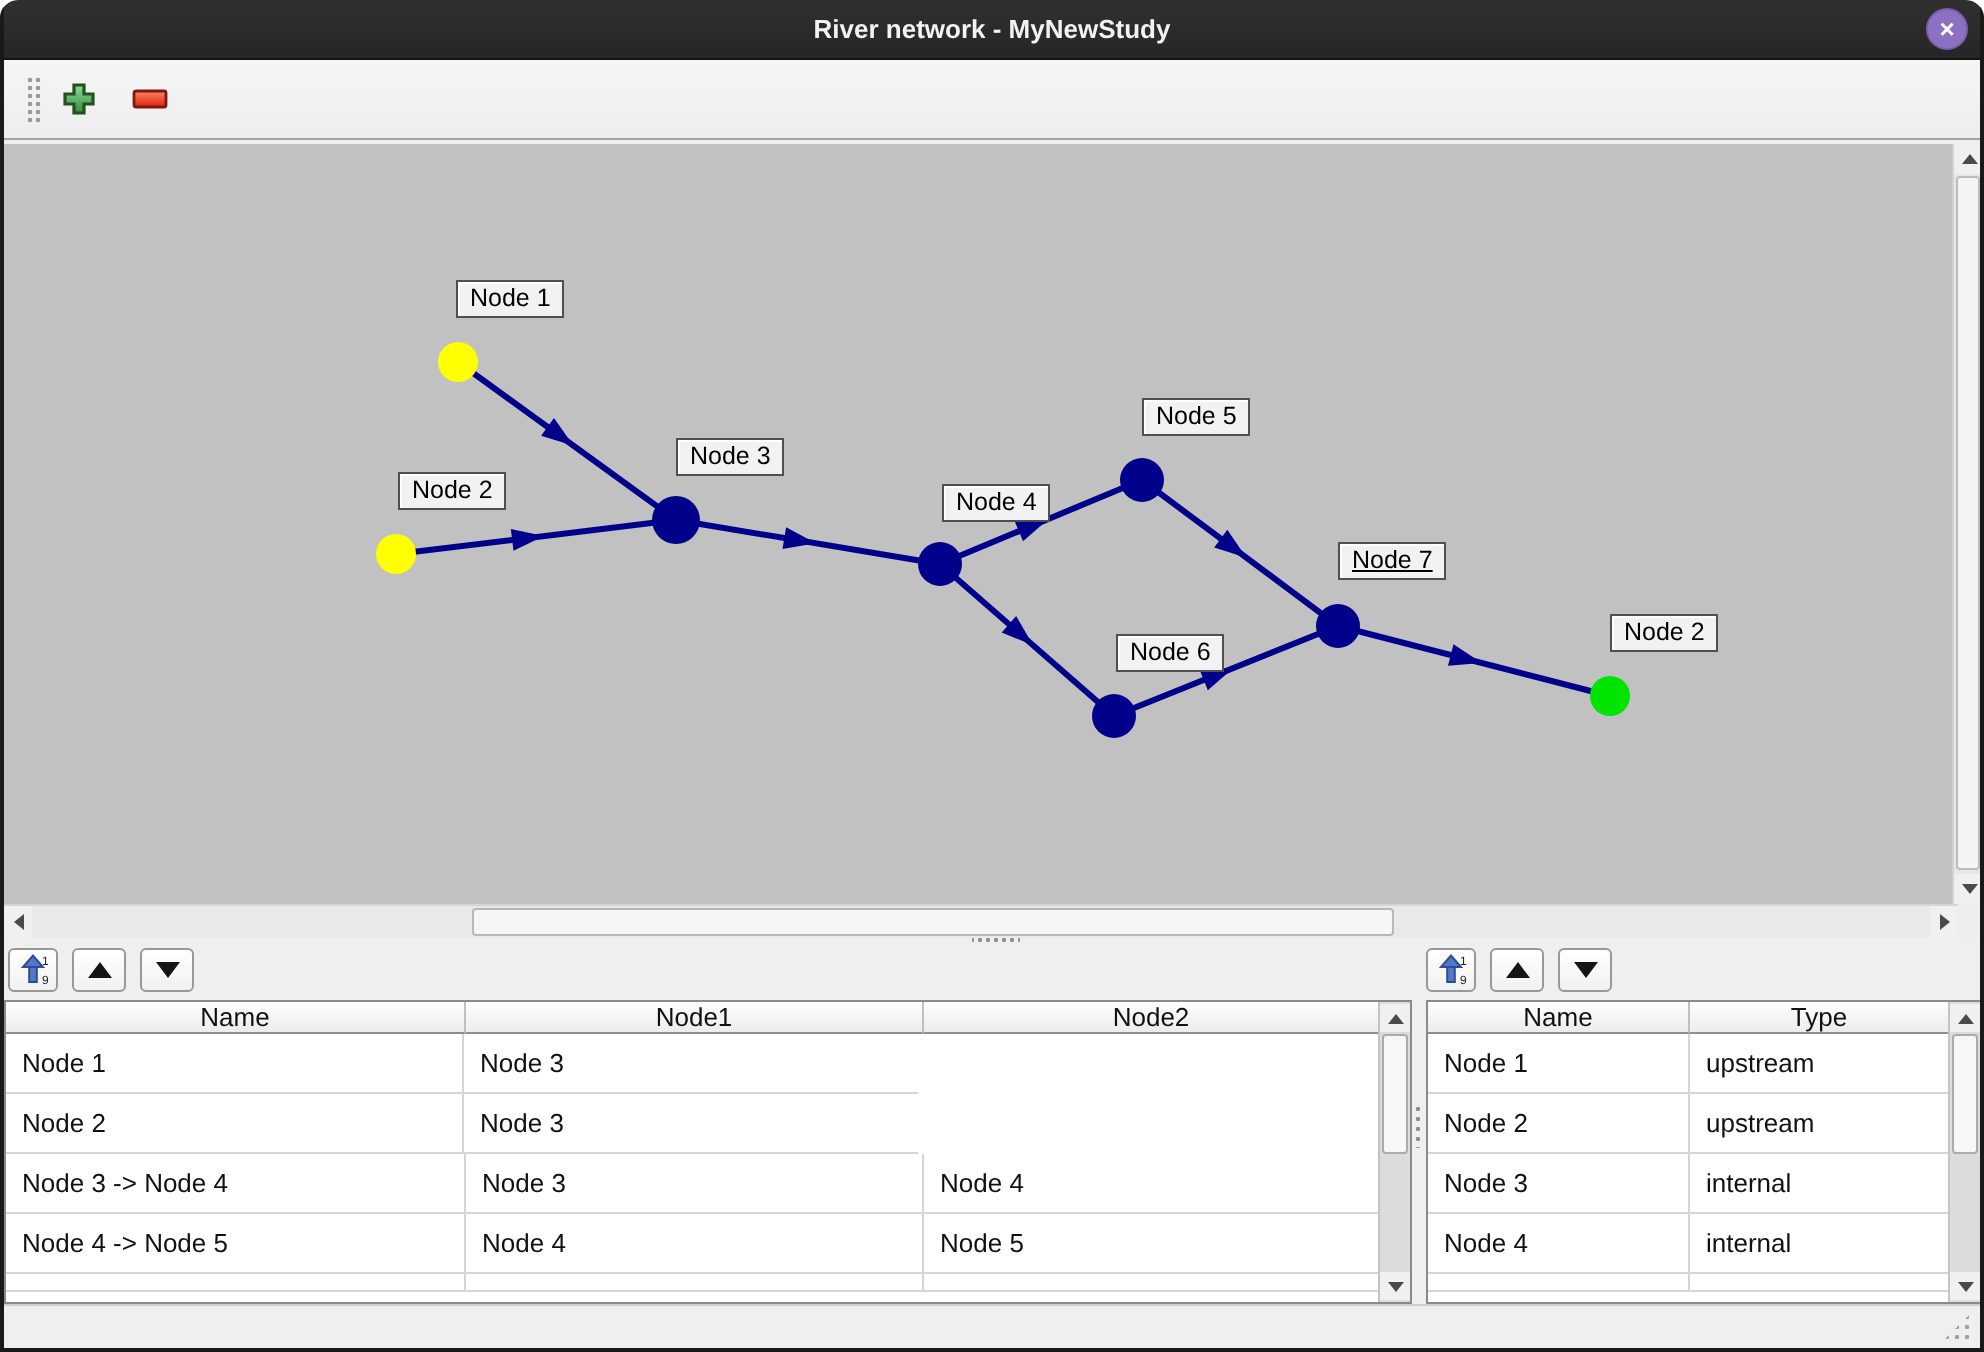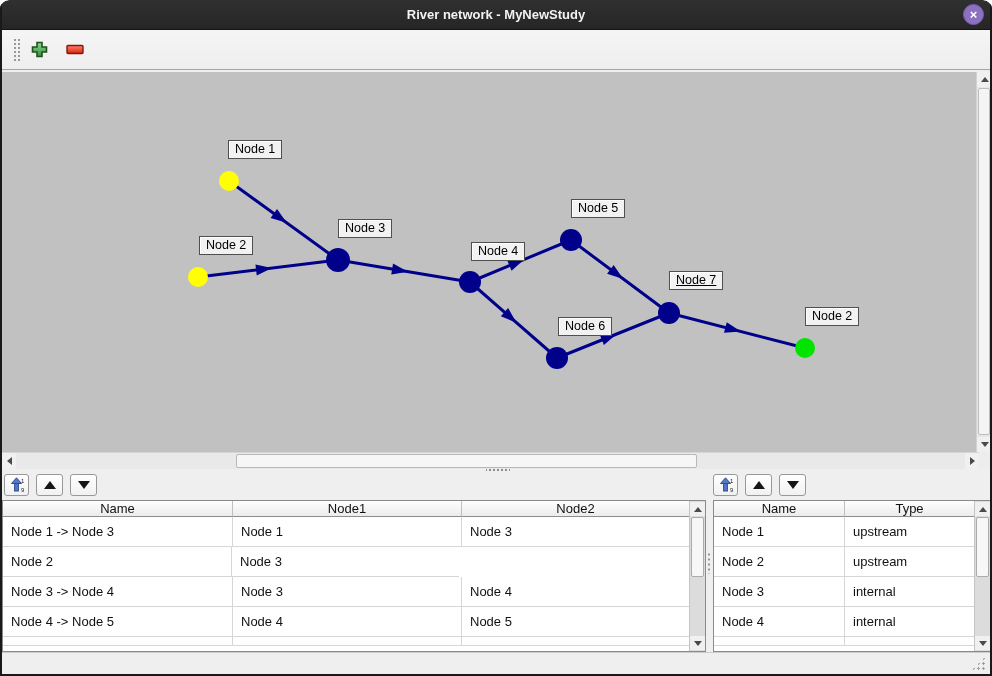--- a/index.html
+++ b/index.html
@@ -291,21 +291,20 @@
   </div>
 
   <div class="tablebox lft">
     <div class="tgrid">
       <div class="thead">
         <div class="th" style="width:230px">Name</div>
         <div class="th" style="width:229px">Node1</div>
         <div class="th" style="width:227px">Node2</div>
       </div>
       <div class="trow">
-        <div class="td" style="width:230px">Node 1 -&gt; Node 3</div>
         <div class="td" style="width:229px">Node 1</div>
         <div class="td" style="width:227px">Node 3</div>
       </div>
       <div class="trow">
         <div class="td" style="width:229px">Node 2</div>
         <div class="td" style="width:227px">Node 3</div>
       </div>
       <div class="trow">
         <div class="td" style="width:230px">Node 3 -&gt; Node 4</div>
         <div class="td" style="width:229px">Node 3</div>

